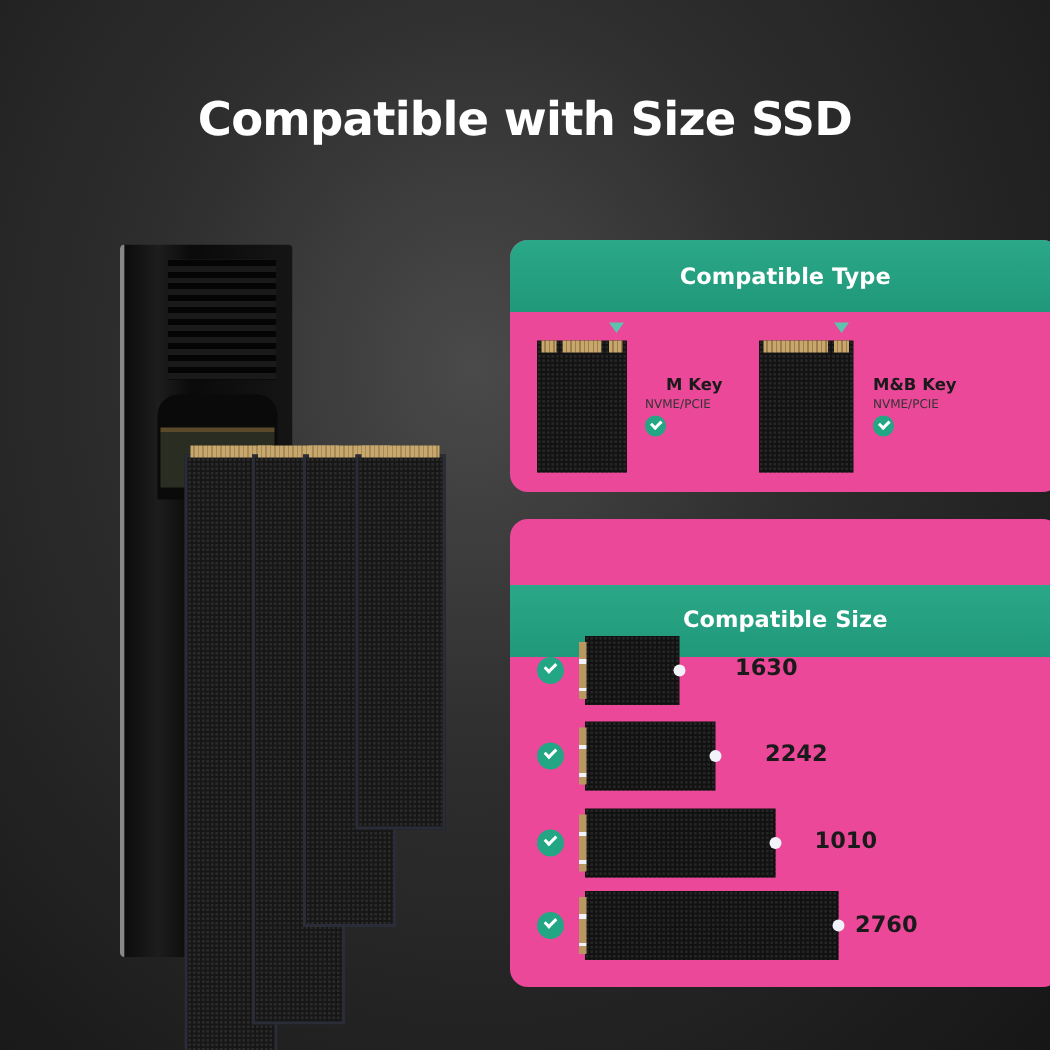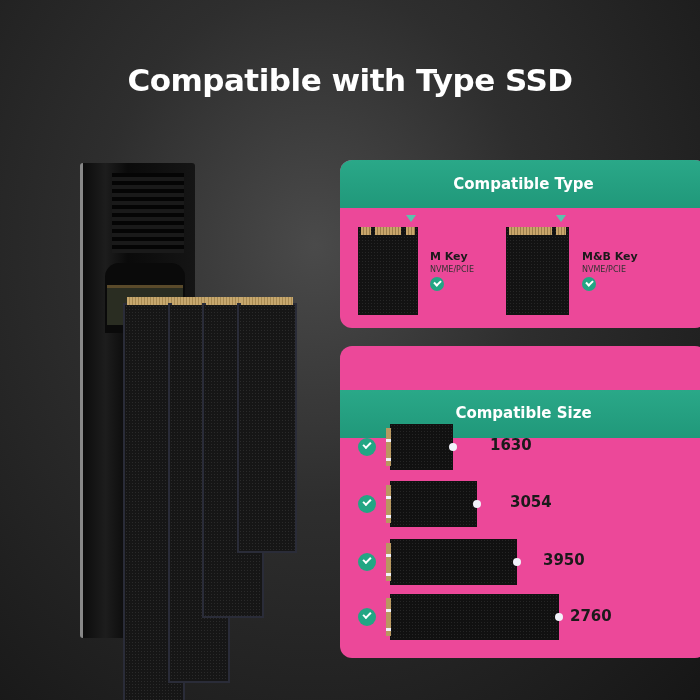--- a/index.html
+++ b/index.html
@@ -48,21 +48,21 @@
   .m2{position:absolute;left:50px;background:#111;
     background-image:radial-gradient(#252525 1px,transparent 1px);background-size:3px 3px;}
   .m2 .edge{position:absolute;left:-4px;top:4px;bottom:4px;width:5px;
     background:linear-gradient(180deg,#b89860 0 30%,#f2f2fa 30% 38%,#b89860 38% 80%,#f2f2fa 80% 86%,#b89860 86%);}
   .m2 .notch{position:absolute;right:-4px;top:50%;margin-top:-4px;width:8px;height:8px;border-radius:50%;background:#f2f2fa;}
   .size-label{position:absolute;font-weight:bold;font-size:15px;color:#1a1a1a;}
 </style>
 </head>
 <body>
 
-<div class="title">Compatible with Type SSD</div>
+<div class="title">Compatible with Size SSD</div>
 
 <div class="enclosure">
   <div class="enc-body"></div>
   <div class="enc-vents"></div>
   <div class="enc-opening"></div>
   <div class="enc-pcb"></div>
   <div class="ssd" style="left:43px;top:140px;width:62px;height:455px;">
       <div class="gold"></div>
     </div>
   <div class="ssd" style="left:88px;top:140px;width:62px;height:380px;">
@@ -78,21 +78,21 @@
 
 <div class="card type-card">
   <div class="card-head">Compatible Type</div>
   <div>
     <div class="tri" style="left:66px;top:55px;"></div>
     <div class="chip" style="left:18px;top:67px;width:60px;height:88px;">
       <div class="pins" style="left:3px;width:10px;"></div>
       <div class="pins" style="left:17px;width:26px;"></div>
       <div class="pins" style="left:48px;width:9px;"></div>
     </div>
-    <div class="klabel" style="left:90px;top:90px;">M Key</div>
+    <div class="klabel" style="left:104px;top:90px;">M Key</div>
     <div class="ksub" style="left:90px;top:105px;">NVME/PCIE</div>
     <div class="check" style="left:90px;top:117px;"></div>
   </div>
   <div>
     <div class="tri" style="left:216px;top:55px;"></div>
     <div class="chip" style="left:166px;top:67px;width:63px;height:88px;">
       <div class="pins" style="left:3px;width:43px;"></div>
       <div class="pins" style="left:50px;width:10px;"></div>
     </div>
     <div class="klabel" style="left:242px;top:90px;">M&amp;B Key</div>
@@ -112,30 +112,30 @@
       </div>
     <div class="size-label" style="left:150px;top:12px;">1630</div>
   </div>
 
   <div class="size-row" style="top:135px;">
     <div class="check" style="top:14px;"></div>
     <div class="m2" style="top:0;width:87px;height:46px;">
         <div class="edge"></div>
         <div class="notch"></div>
       </div>
-    <div class="size-label" style="left:170px;top:12px;">3054</div>
+    <div class="size-label" style="left:170px;top:12px;">2242</div>
   </div>
 
   <div class="size-row" style="top:193px;">
     <div class="check" style="top:14px;"></div>
     <div class="m2" style="top:0;width:127px;height:46px;">
         <div class="edge"></div>
         <div class="notch"></div>
       </div>
-    <div class="size-label" style="left:203px;top:12px;">3950</div>
+    <div class="size-label" style="left:203px;top:12px;">1010</div>
   </div>
 
   <div class="size-row" style="top:248px;">
     <div class="check" style="top:14px;"></div>
     <div class="m2" style="top:0;width:169px;height:46px;">
         <div class="edge"></div>
         <div class="notch"></div>
       </div>
     <div class="size-label" style="left:230px;top:13px;">2760</div>
   </div>

